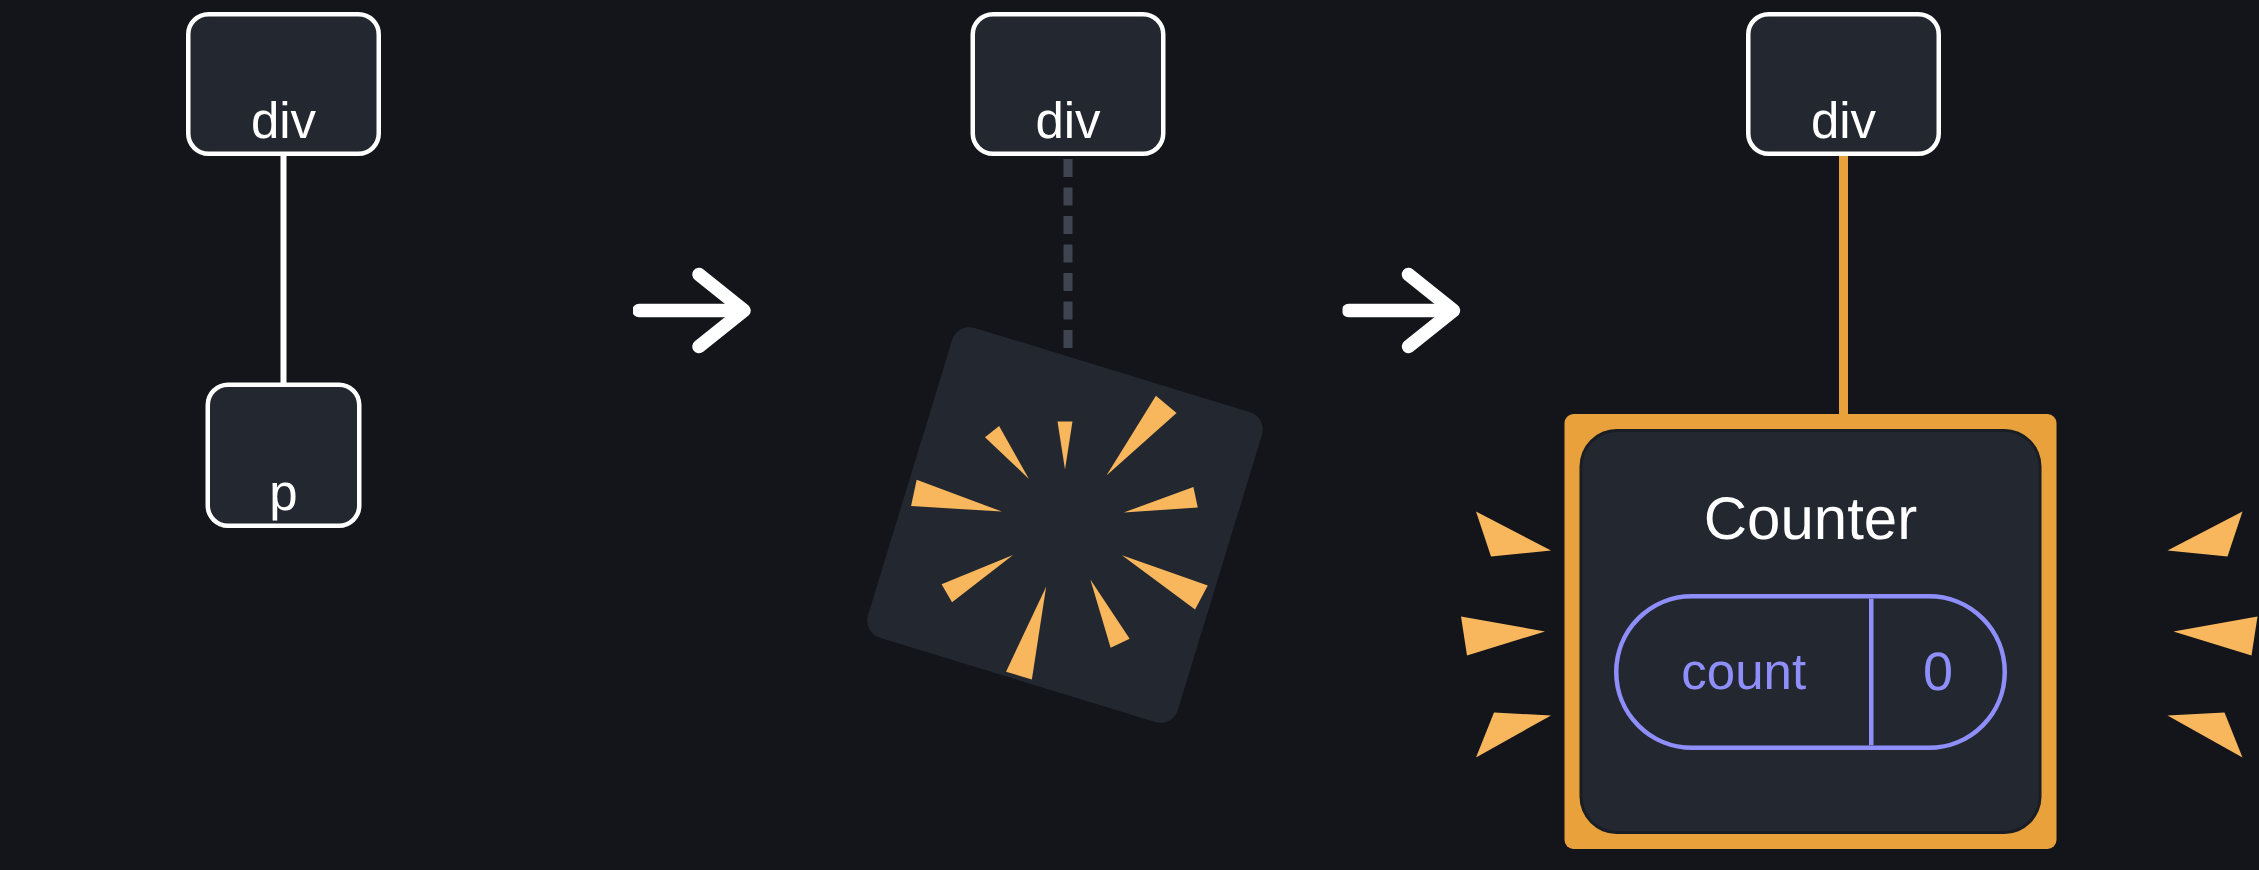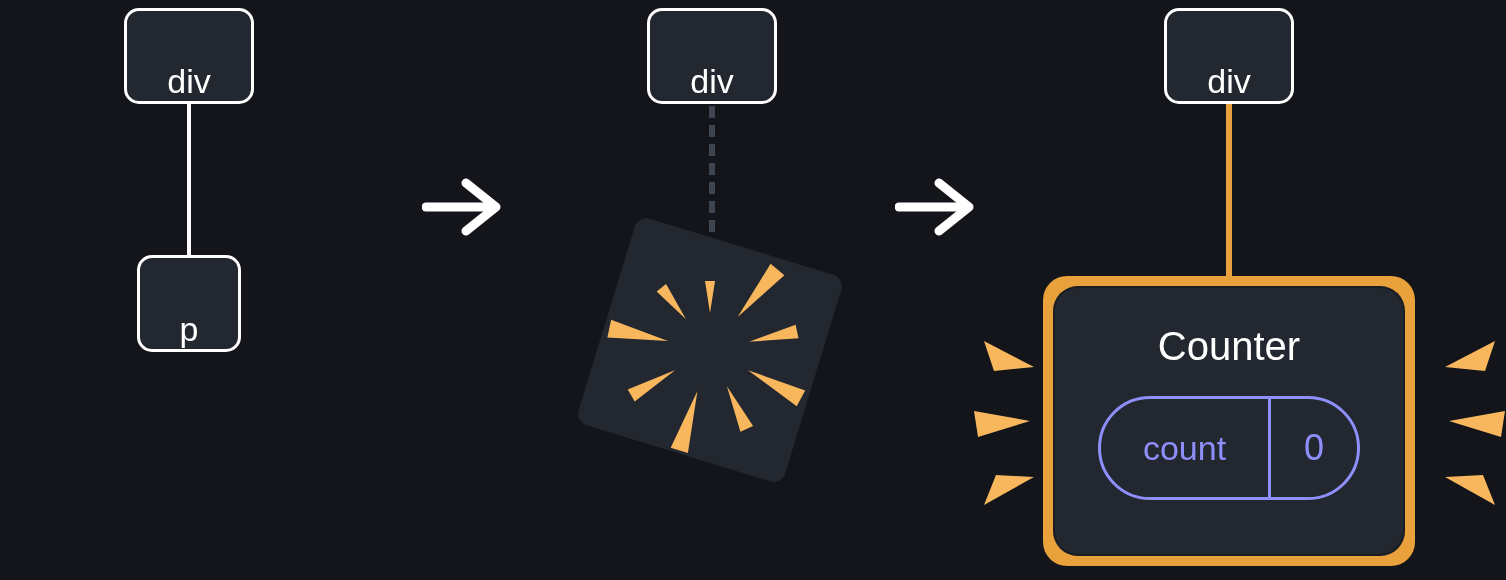--- a/index.html
+++ b/index.html
@@ -64,25 +64,25 @@
     width: 310px;
     height: 310px;
     z-index: 2;
   }
   .poof-square { fill: var(--node-bg); }
   .spark { fill: var(--spark); }
   .card {
     position: absolute;
     left: 1043px;
     top: 276px;
-    width: 372px;
+    width: 328px;
     height: 290px;
     box-sizing: border-box;
     background: var(--orange);
-    border-radius: 24px;
+    border-radius: 6px;
     padding: 10px;
     z-index: 2;
   }
   .card-inner {
     width: 100%;
     height: 100%;
     box-sizing: border-box;
     background: var(--node-bg);
     border-radius: 25px;
     box-shadow: inset 0 0 0 2px rgba(0,0,0,0.25);

